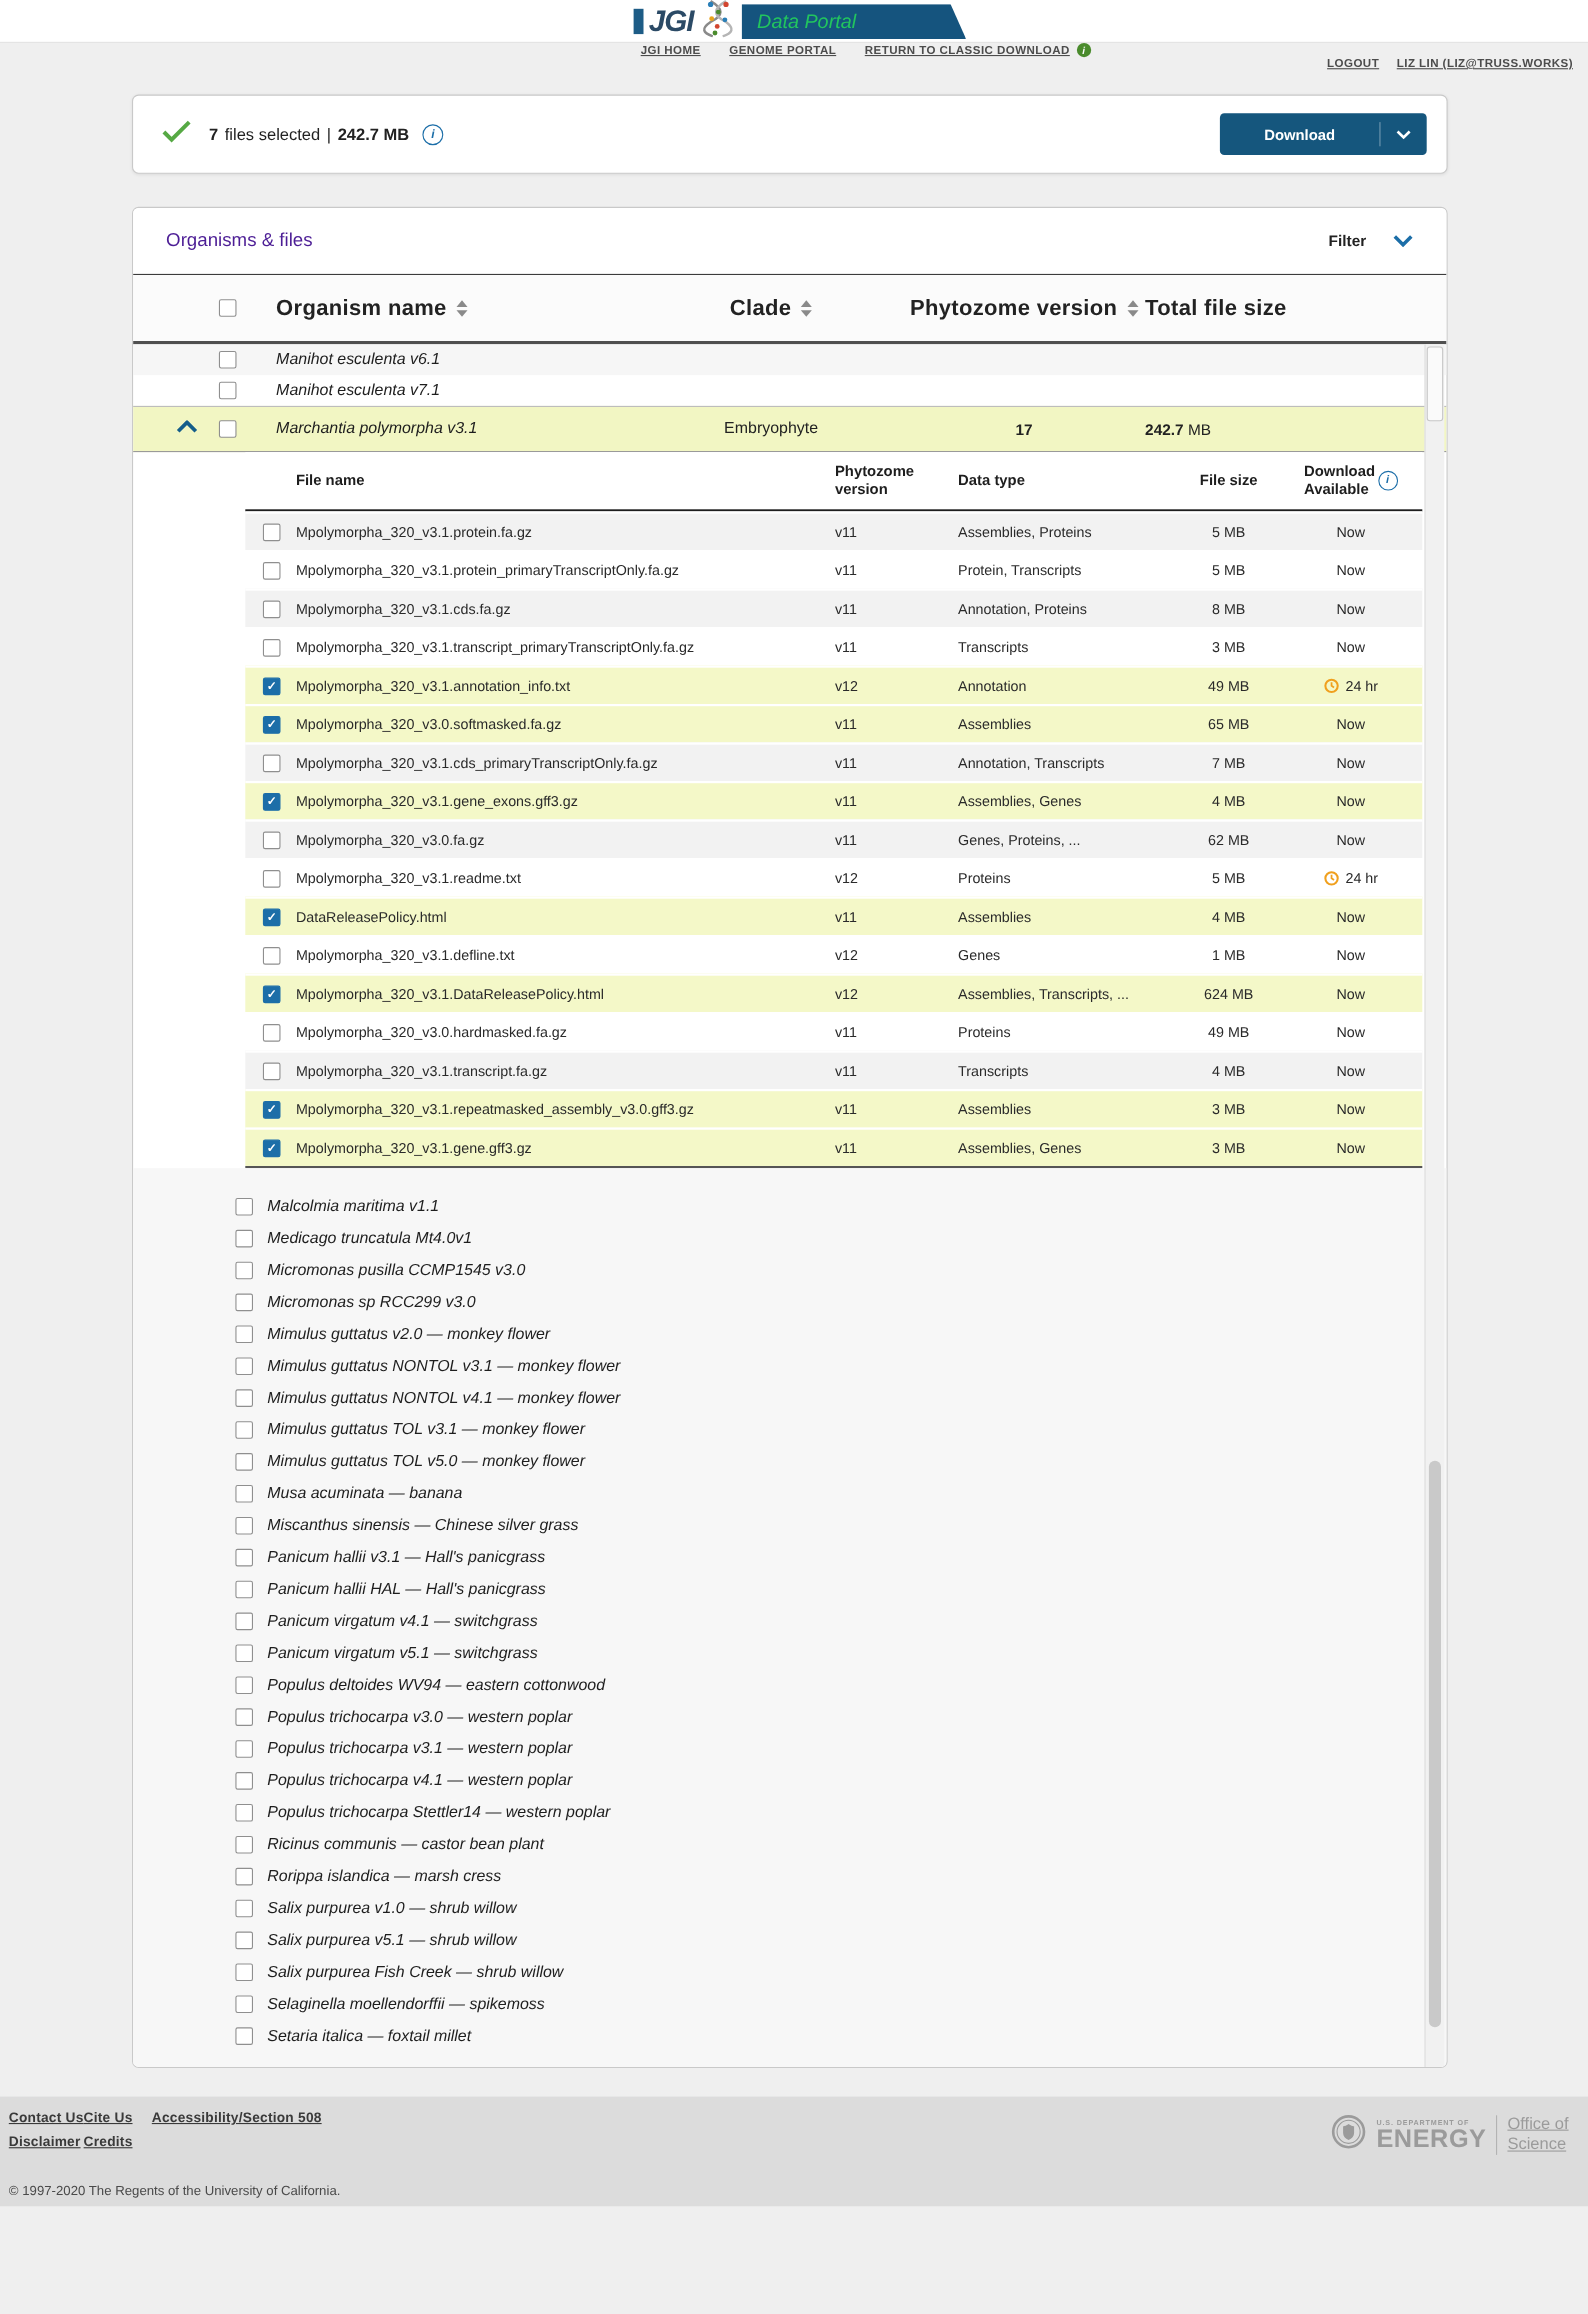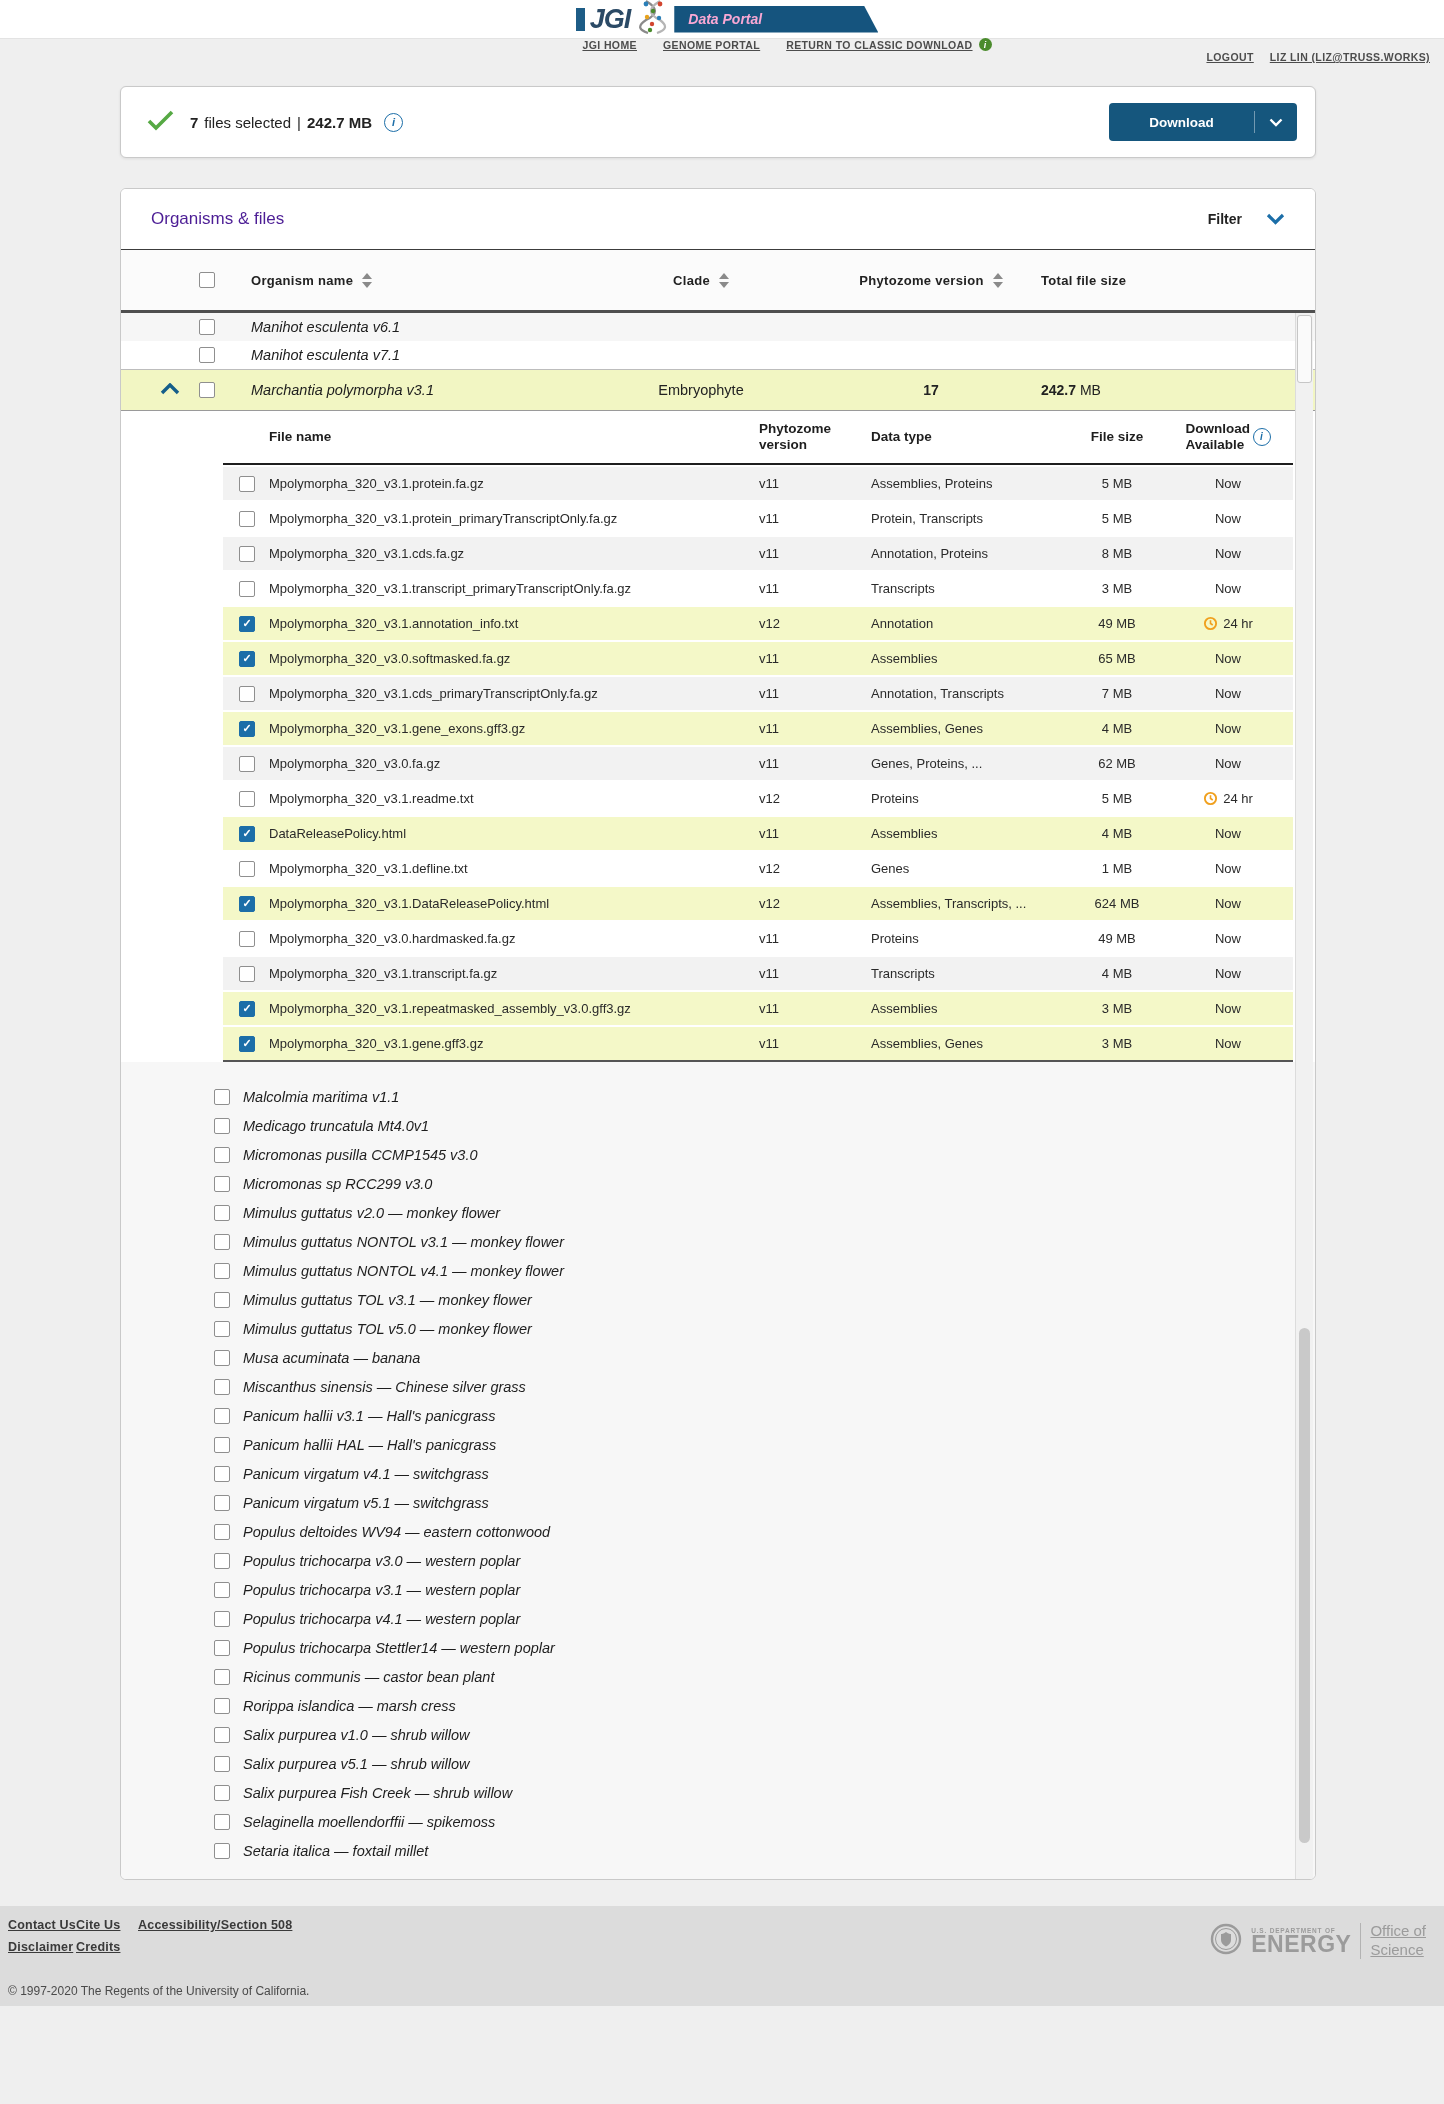--- a/index.html
+++ b/index.html
@@ -4,21 +4,21 @@
 <style>
   html,body{margin:0;padding:0;}
   body{width:1444px;background:#efefef;font-family:"Liberation Sans",sans-serif;color:#222;}
   a{cursor:pointer;}
   
   .topbar{height:38px;background:#fff;display:flex;align-items:center;position:relative;box-shadow:0 1px 0 #e3e3e3;flex-direction:column;}
   .logo-wrap{display:flex;align-items:center;padding-left:10px;}
   .logo-bar{width:9px;height:23px;background:#1d5c86;margin-right:5px;}
   .logo-jgi{font-size:27px;font-weight:bold;font-style:italic;color:#2b4a66;letter-spacing:-1px;line-height:1;}
   .helix{margin:0 6px 0 8px;}
-  .brand-banner{background:#15547e;color:#f9a8d4;font-style:italic;font-weight:bold;font-size:14px;
+  .brand-banner{background:#15547e;color:#22c55e;font-style:italic;font-weight:normal;font-size:18px;
     padding:5px 30px 6px 14px;clip-path:polygon(0 0,93% 0,100% 100%,0 100%);min-width:160px;}
   .topnav{display:flex;gap:26px;margin-left:130px;align-items:center;}
   .topnav a,.account a{font-size:10.5px;color:#4c4c4c;text-decoration:underline;letter-spacing:.4px;font-weight:bold;}
   .ginfo{display:inline-flex;width:13px;height:13px;border-radius:50%;background:#4a8b2c;color:#fff;
     font-size:9px;font-weight:bold;align-items:center;justify-content:center;margin-left:6px;font-style:italic;}
   .account{margin-left:auto;display:flex;gap:16px;padding-right:14px;align-items:center;}
   
   .main{width:1196px;margin:0 0 0 120px;padding-top:48px;}
   .page-title{font-size:30px;font-weight:500;color:#141414;margin:0 0 26px 0;letter-spacing:.2px;}
   .sel-card{height:70px;background:#fff;border:1px solid #c9c9c9;border-radius:6px;display:flex;align-items:center;
@@ -32,21 +32,21 @@
   .dl-btn .lbl{flex:1;text-align:center;}
   .dl-btn .div{width:1px;height:22px;background:rgba(255,255,255,.4);}
   .dl-btn .chev{width:42px;display:flex;justify-content:center;}
   
   .panel{margin-top:30px;background:#fff;border:1px solid #c9c9c9;border-radius:6px;position:relative;overflow:hidden;}
   .panel-header{height:60px;display:flex;align-items:center;padding:0 30px;border-bottom:1px solid #3c3c3c;background:#fff;}
   .panel-title{font-size:17px;color:#4c1d95;}
   .filter{margin-left:auto;display:flex;align-items:center;gap:24px;font-size:14px;font-weight:bold;color:#222;}
   .ogrid{display:grid;grid-template-columns:58px 52px 330px 240px 220px 1fr;align-items:center;padding:0 40px 0 20px;}
   .thead{height:60px;background:#fbfbfb;border-bottom:3px solid #4f4f4f;}
-  .th{font-size:13px;font-weight:bold;color:#222;letter-spacing:.3px;display:flex;align-items:center;}
+  .th{font-size:20px;font-weight:bold;color:#222;letter-spacing:.3px;display:flex;align-items:center;}
   .th.c{justify-content:center;}
   .sort{display:inline-flex;flex-direction:column;gap:3px;margin-left:9px;}
   .sort .up{width:0;height:0;border-left:5px solid transparent;border-right:5px solid transparent;border-bottom:6px solid #8a8a8a;}
   .sort .dn{width:0;height:0;border-left:5px solid transparent;border-right:5px solid transparent;border-top:6px solid #8a8a8a;}
   .cb{width:16px;height:16px;border:1px solid #8f8f8f;border-radius:2px;background:#fff;box-sizing:border-box;
     display:flex;align-items:center;justify-content:center;font-size:11px;font-weight:bold;color:#fff;}
   .cb.checked{background:#1c6ea8;border-color:#1c6ea8;}
   .org-row{min-height:28px;}
   .org-row.shade{background:#f6f6f6;}
   .org-name{font-style:italic;font-size:14.5px;color:#1e1e1e;}

